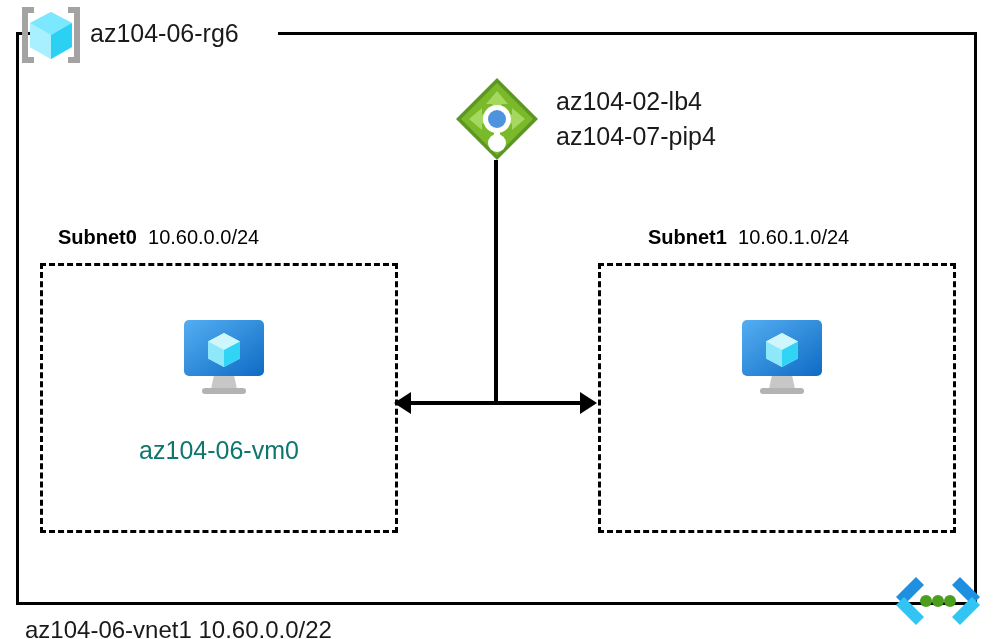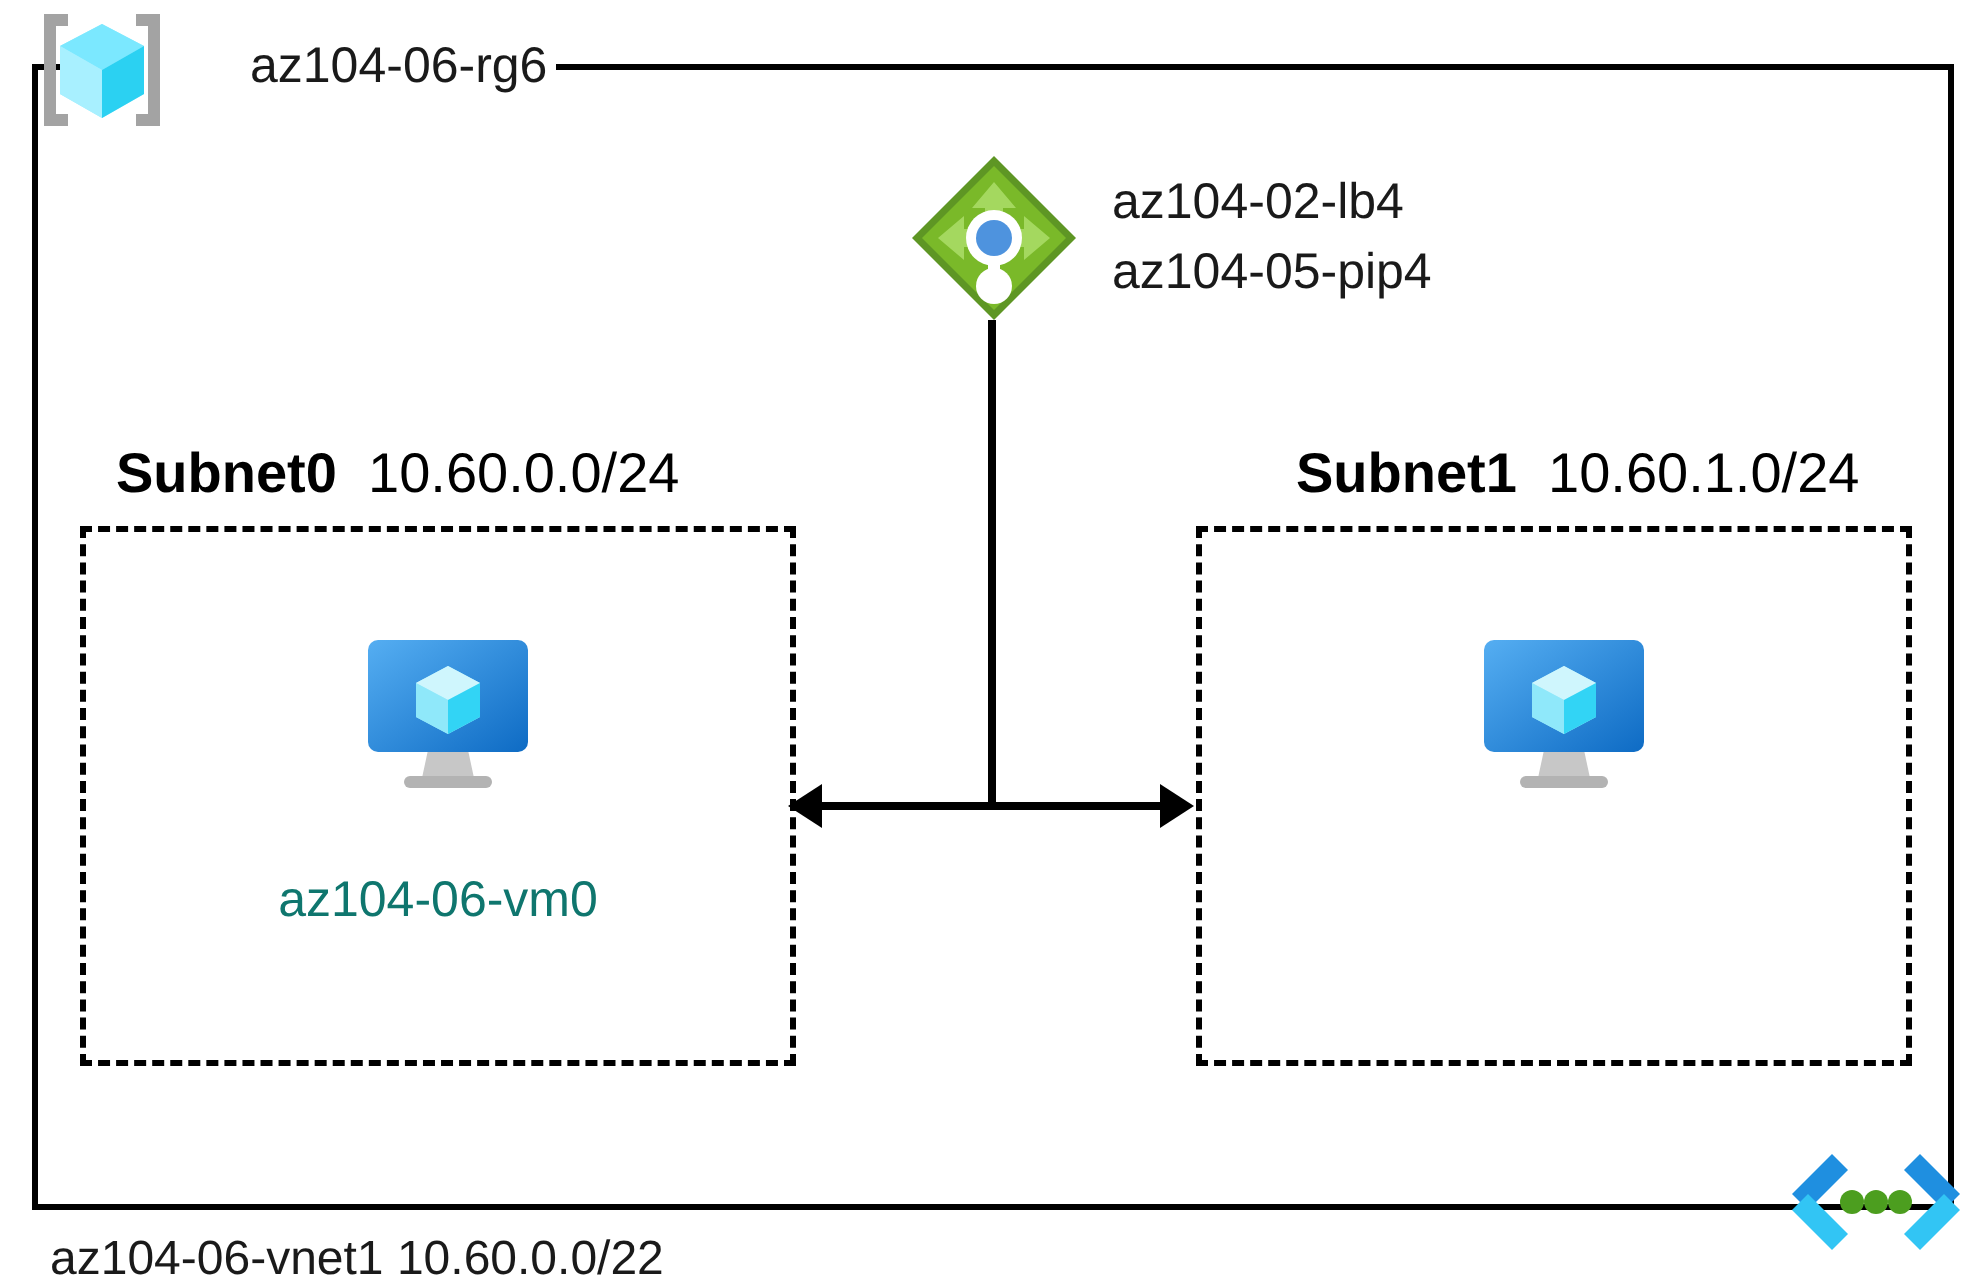--- a/index.html
+++ b/index.html
@@ -57,21 +57,20 @@
   }
   .rg-icon svg { display: block; }
 
   .rg-label {
     position: absolute;
     left: 90px; top: 16px;
     font-size: 25px;
     line-height: 34px;
     white-space: nowrap;
     color: #1a1a1a;
-    margin-left: 35px;
   }
 
   
   .lb-icon {
     position: absolute;
     left: 452px; top: 76px;
     width: 90px; height: 90px;
   }
   .lb-icon svg { display: block; }
 
@@ -109,21 +108,21 @@
     border-right: 17px solid #000000;
   }
   .arrow-right {
     left: 580px;
     border-left: 17px solid #000000;
   }
 
   
   .subnet-heading {
     position: absolute;
-    font-size: 28px;
+    font-size: 20px;
     line-height: 32px;
     white-space: nowrap;
     color: #000000;
   }
   .subnet-heading .name { font-weight: bold; }
   .subnet-heading .cidr { font-weight: normal; }
   #subnet0-heading { left: 58px;  top: 221px; }
   #subnet1-heading { left: 620px; top: 221px; margin-left: 28px; }
 
   
@@ -218,21 +217,21 @@
 
       <rect x="42" y="47" width="6" height="17" fill="#FFFFFF"></rect>
       <circle cx="45" cy="67" r="9" fill="#FFFFFF"></circle>
 
       <circle cx="45" cy="43" r="14" fill="#FFFFFF"></circle>
       <circle cx="45" cy="43" r="9" fill="#4E93DE"></circle>
     </svg>
   </div>
   <div class="lb-labels">
     <div>az104-02-lb4</div>
-    <div>az104-05-pip4</div>
+    <div>az104-07-pip4</div>
   </div>
 
   <div class="lb-stem"></div>
   <div class="h-connector"></div>
   <div class="arrow-left"></div>
   <div class="arrow-right"></div>
 
   <div class="subnet-heading" id="subnet0-heading">
     <span class="name">Subnet0&nbsp;</span>
     <span class="cidr">10.60.0.0/24</span>

